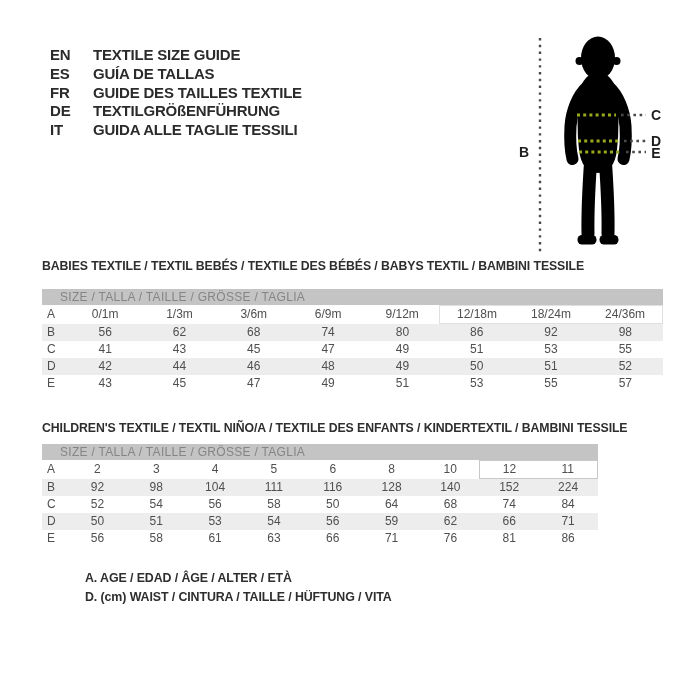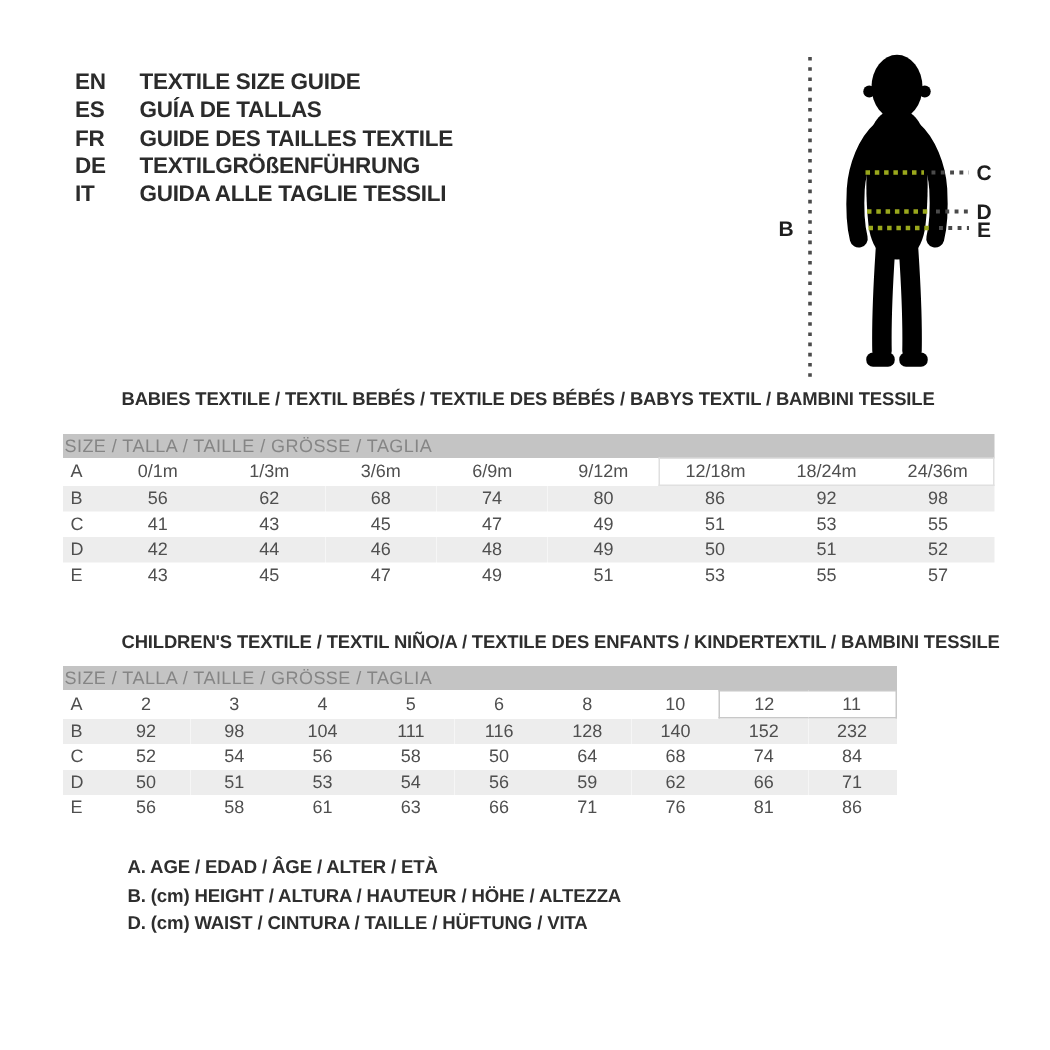--- a/index.html
+++ b/index.html
@@ -14,31 +14,31 @@
   
   .figure{position:absolute;left:510px;top:30px;}
   .dotline-dark{stroke:#4a4a4a;stroke-width:2.4;stroke-dasharray:2.4 4.4;fill:none;}
   .dotline-dark2{stroke:#4a4a4a;stroke-width:2.6;stroke-dasharray:2.6 3.6;fill:none;}
   .dotline-green{stroke:#9aa81c;stroke-width:3;stroke-dasharray:3 3.2;fill:none;}
   .flabel{font:700 14px "Liberation Sans", sans-serif;fill:#1e1e1e;}
   .arm{stroke:#000;stroke-width:12;stroke-linecap:round;fill:none;}
   .leg{stroke:#000;stroke-width:13;stroke-linecap:round;fill:none;}
   
   .tbl-heading{position:absolute;left:42px;font-weight:700;font-size:12.3px;
-    letter-spacing:-0.1px;color:#2e2e2e;white-space:nowrap;margin-left:39px;}
+    letter-spacing:-0.1px;color:#2e2e2e;white-space:nowrap;}
   .babies-heading{top:259px;}
   .children-heading{top:421px;}
   
   table.sizes{position:absolute;left:42px;border-collapse:collapse;table-layout:fixed;
     font-size:12px;color:#4f4f4f;}
   table.babies{top:289px;width:621px;--hlc:#e0e0e0;}
   table.children{top:444px;width:556px;--hlc:#c8c8c8;}
   .sizes td{text-align:center;padding:0;height:17px;line-height:17px;
     overflow:hidden;white-space:nowrap;}
-  .sizes td.bar{background:#c4c4c4;color:#858585;text-align:left;padding-left:1px;
+  .sizes td.bar{background:#c4c4c4;color:#858585;text-align:left;padding-left:18px;
     height:16px;line-height:16px;font-size:12px;letter-spacing:0.3px;}
   .sizes td.lbl{text-align:left;padding-left:5px;}
   .sizes tr.band td{background:#ededed;}
   .sizes td.hl{background:#fff;border-top:1px solid var(--hlc);border-bottom:1px solid var(--hlc);}
   .sizes td.hl-first{border-left:1px solid var(--hlc);}
   .sizes td.hl-last{border-right:1px solid var(--hlc);}
   
   .legend{position:absolute;left:59px;top:569px;margin-left:26px;}
   .legend-line{line-height:18.6px;font-weight:700;font-size:12.4px;
     letter-spacing:-0.1px;color:#2e2e2e;white-space:nowrap;}
@@ -210,21 +210,21 @@
         <tr class="band">
           <td class="lbl">B</td>
           <td>92</td>
           <td>98</td>
           <td>104</td>
           <td>111</td>
           <td>116</td>
           <td>128</td>
           <td>140</td>
           <td>152</td>
-          <td>232</td>
+          <td>224</td>
         </tr>
         <tr>
           <td class="lbl">C</td>
           <td>52</td>
           <td>54</td>
           <td>56</td>
           <td>58</td>
           <td>50</td>
           <td>64</td>
           <td>68</td>
@@ -253,17 +253,16 @@
           <td>71</td>
           <td>76</td>
           <td>81</td>
           <td>86</td>
         </tr>
       </tbody>
     </table>
 
   <section class="legend" id="legend">
       <div class="legend-line">A. AGE / EDAD / ÂGE / ALTER / ETÀ</div>
-      <div class="legend-line">B. (cm) HEIGHT / ALTURA / HAUTEUR / HÖHE / ALTEZZA</div>
       <div class="legend-line">D. (cm) WAIST / CINTURA / TAILLE / HÜFTUNG / VITA</div>
     </section>
 
 </div>
 
 </body></html>

